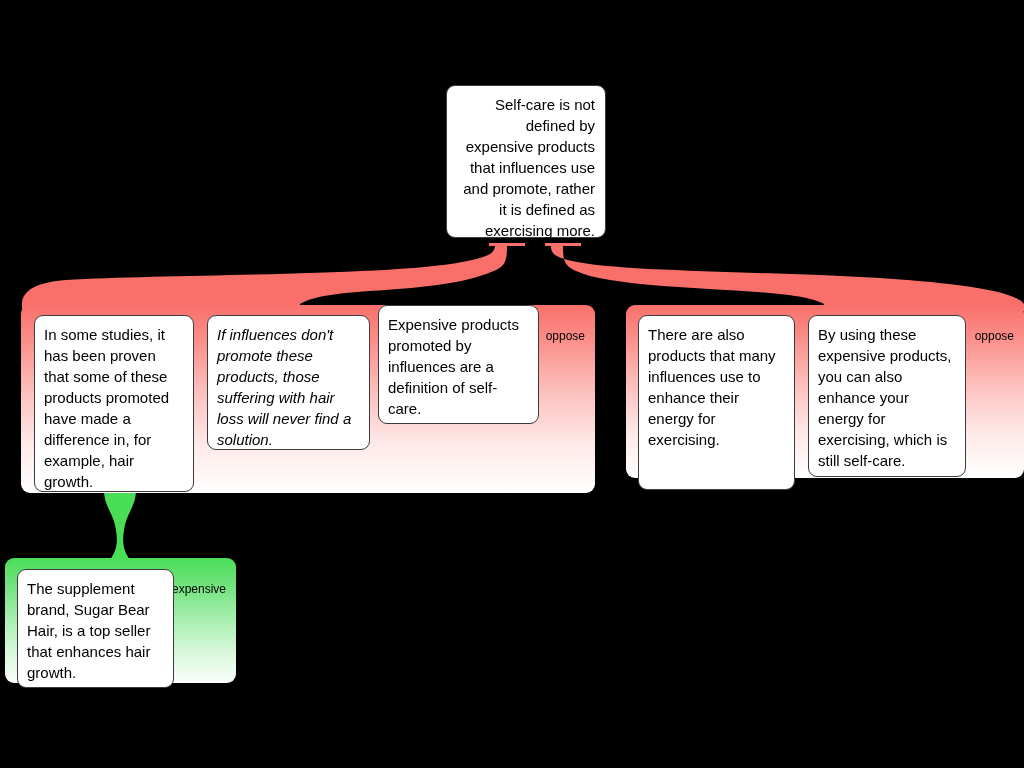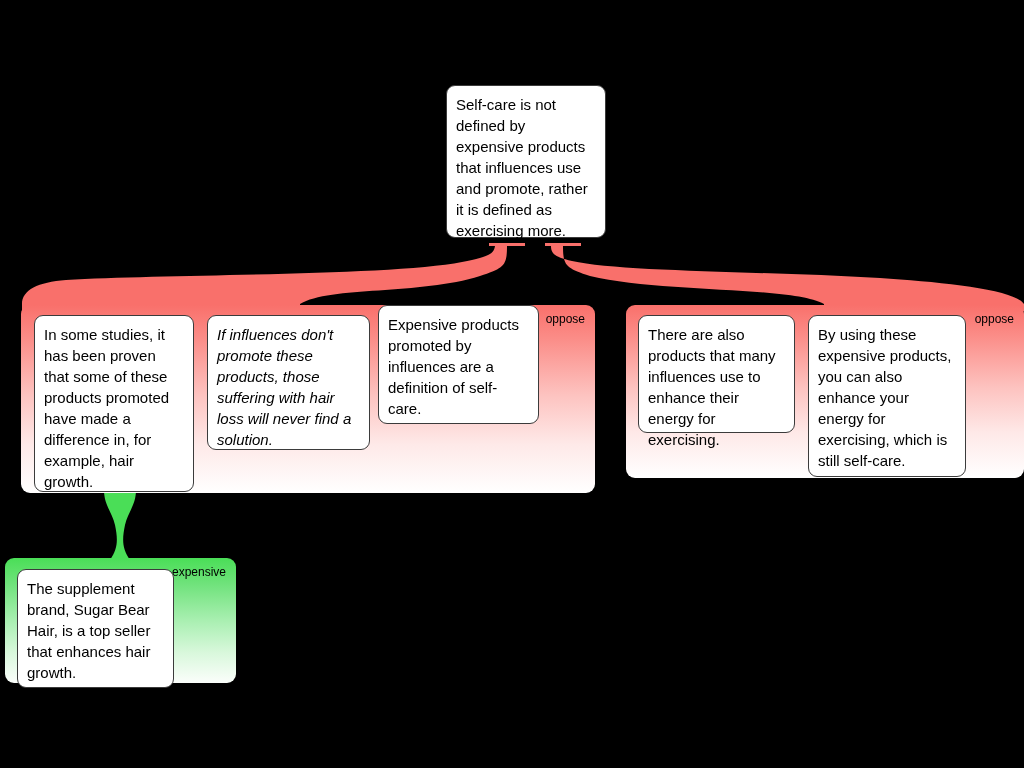--- a/index.html
+++ b/index.html
@@ -34,21 +34,21 @@
     overflow: hidden;
   }
   .group-oppose {
     background: linear-gradient(to bottom, #f9706b 0%, #fb8d88 18%, #fdc3c0 48%, #fee9e8 74%, #ffffff 100%);
   }
   .group-support {
     background: linear-gradient(to bottom, #4ade57 0%, #6ee27a 20%, #a9efb1 50%, #d9f8dc 76%, #fbfefb 100%);
   }
   .group-label {
     position: absolute;
-    top: 7px;
+    top: 24px;
     right: 10px;
     font-size: 12px;
     color: #000000;
     line-height: 14px;
     white-space: nowrap;
   }
   
   .card {
     position: absolute;
     background: #ffffff;
@@ -99,37 +99,37 @@
 
     <path fill="#4ade57" d="M 104 490
              C 104 505, 112 512, 115 525
              C 118 540, 118 548, 110 560
              L 130 560
              C 122 548, 122 540, 125 525
              C 128 512, 136 505, 136 490
              Z"></path>
   </svg>
 
-  <div class="card root-card" style="left:446px; top:85px; width:160px; height:153px;">Self-care is not defined by expensive products that influences use and promote, rather it is defined as exercising more.</div>
+  <div class="card root-card" style="left:446px; top:85px; width:160px; height:153px;text-align:right;">Self-care is not defined by expensive products that influences use and promote, rather it is defined as exercising more.</div>
 
   <div class="group group-oppose" style="left:21px; top:305px; width:574px; height:188px;">
     <span class="group-label">oppose</span>
   </div>
 
   <div class="card" style="left:34px; top:315px; width:160px; height:177px;">In some studies, it has been proven that some of these products promoted have made a difference in, for example, hair growth.</div>
 
   <div class="card" style="left:207px; top:315px; width:163px; height:135px;font-style:italic;">If influences don't promote these products, those suffering with hair loss will never find a solution.</div>
 
   <div class="card" style="left:378px; top:305px; width:161px; height:119px;">Expensive products promoted by influences are a definition of self-care.</div>
 
   <div class="group group-oppose" style="left:626px; top:305px; width:398px; height:173px;">
     <span class="group-label">oppose</span>
   </div>
 
-  <div class="card" style="left:638px; top:315px; width:157px; height:118px;">There are also products that many influences use to enhance their energy for exercising.</div>
+  <div class="card" style="left:638px; top:315px; width:157px; height:175px;">There are also products that many influences use to enhance their energy for exercising.</div>
 
   <div class="card" style="left:808px; top:315px; width:158px; height:162px;">By using these expensive products, you can also enhance your energy for exercising, which is still self-care.</div>
 
   <div class="group group-support" style="left:5px; top:558px; width:231px; height:125px;">
     <span class="group-label">expensive</span>
   </div>
 
   <div class="card" style="left:17px; top:569px; width:157px; height:119px;">The supplement brand, Sugar Bear Hair, is a top seller that enhances hair growth.</div>
 
 </div>

